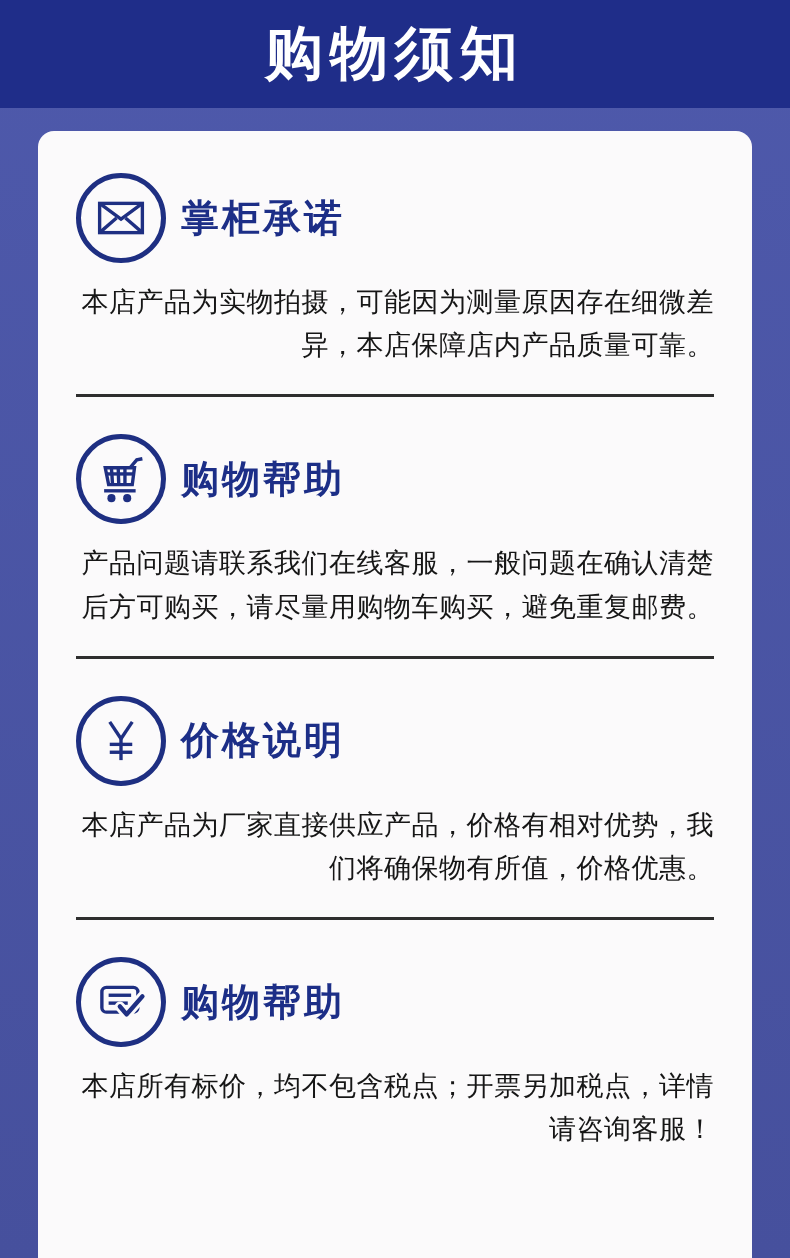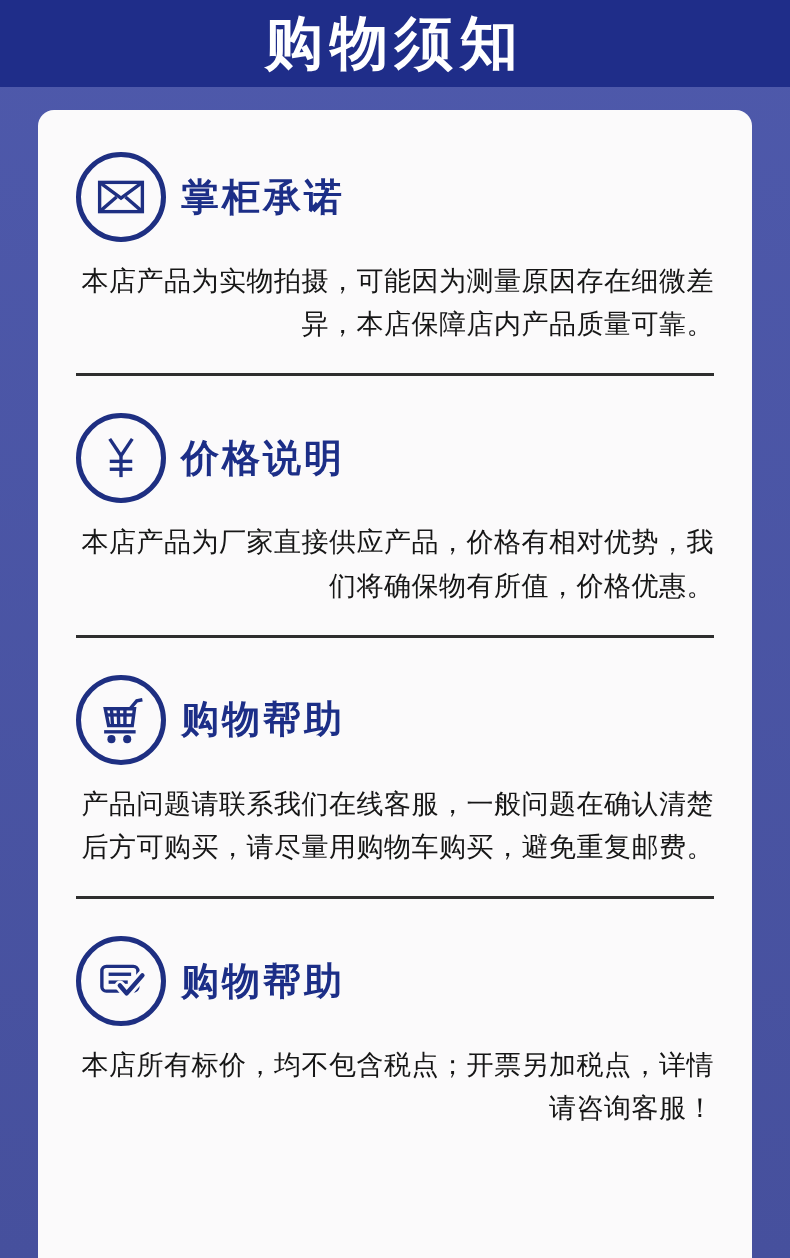--- a/index.html
+++ b/index.html
@@ -5,21 +5,21 @@
   * { box-sizing: border-box; }
   html, body { margin: 0; padding: 0; }
   body {
     width: 790px;
     height: 1258px;
     font-family: "Liberation Sans", sans-serif;
     background: linear-gradient(180deg, #4e59ab 0%, #46509d 100%);
     overflow: hidden;
   }
   .banner {
-    height: 87px;
+    height: 108px;
     background: #1f2d89;
     display: flex;
     align-items: center;
     justify-content: center;
   }
   .banner h1 {
     margin: 0;
     color: #ffffff;
     font-size: 58px;
     font-weight: 800;
@@ -118,51 +118,51 @@
       <div class="section-title">掌柜承诺</div>
     </div>
     <p class="section-body">本店产品为实物拍摄，可能因为测量原因存在细微差异，本店保障店内产品质量可靠。</p>
     <div class="divider"></div>
   </section>
 
   <section class="section">
     <div class="section-head">
       <div class="icon-circle">
         <svg viewBox="0 0 48 48" aria-hidden="true">
-          <path class="stroke" d="M14,7 L24,22"></path>
-          <path class="stroke" d="M34,7 L24,22"></path>
-          <path class="stroke" d="M24,22 L24,41"></path>
-          <path class="stroke" d="M14,27 L34,27"></path>
-          <path class="stroke" d="M14,34 L34,34"></path>
-        </svg>
-      </div>
-      <div class="section-title">价格说明</div>
-    </div>
-    <p class="section-body">本店产品为厂家直接供应产品，价格有相对优势，我们将确保物有所值，价格优惠。</p>
-    <div class="divider"></div>
-  </section>
-
-  <section class="section">
-    <div class="section-head">
-      <div class="icon-circle">
-        <svg viewBox="0 0 48 48" aria-hidden="true">
           <path class="stroke" d="M32,14 L38,7 L43,6"></path>
           <path class="stroke" d="M10,14 L36,14 L34,29 L13,29 Z"></path>
           <path class="stroke" d="M15.5,14 L16.5,29"></path>
           <path class="stroke" d="M21.5,14 L22,29"></path>
           <path class="stroke" d="M27.5,14 L27.5,29"></path>
           <path class="stroke" d="M10.7,19.5 L35.3,19.5"></path>
           <path class="stroke" d="M9,34.5 L37,34.5"></path>
           <circle class="fillnavy" cx="15.5" cy="41" r="3.6"></circle>
           <circle class="fillnavy" cx="29.5" cy="41" r="3.6"></circle>
         </svg>
       </div>
       <div class="section-title">购物帮助</div>
     </div>
     <p class="section-body">产品问题请联系我们在线客服，一般问题在确认清楚后方可购买，请尽量用购物车购买，避免重复邮费。</p>
+    <div class="divider"></div>
+  </section>
+
+  <section class="section">
+    <div class="section-head">
+      <div class="icon-circle">
+        <svg viewBox="0 0 48 48" aria-hidden="true">
+          <path class="stroke" d="M14,7 L24,22"></path>
+          <path class="stroke" d="M34,7 L24,22"></path>
+          <path class="stroke" d="M24,22 L24,41"></path>
+          <path class="stroke" d="M14,27 L34,27"></path>
+          <path class="stroke" d="M14,34 L34,34"></path>
+        </svg>
+      </div>
+      <div class="section-title">价格说明</div>
+    </div>
+    <p class="section-body">本店产品为厂家直接供应产品，价格有相对优势，我们将确保物有所值，价格优惠。</p>
     <div class="divider"></div>
   </section>
 
   <section class="section">
     <div class="section-head">
       <div class="icon-circle">
         <svg viewBox="0 0 48 48" aria-hidden="true">
           <rect class="stroke" x="7" y="11" width="32" height="22" rx="4"></rect>
           <path class="stroke" d="M13,18 L33,18"></path>
           <path class="stroke" d="M13,25 L30,25"></path>

